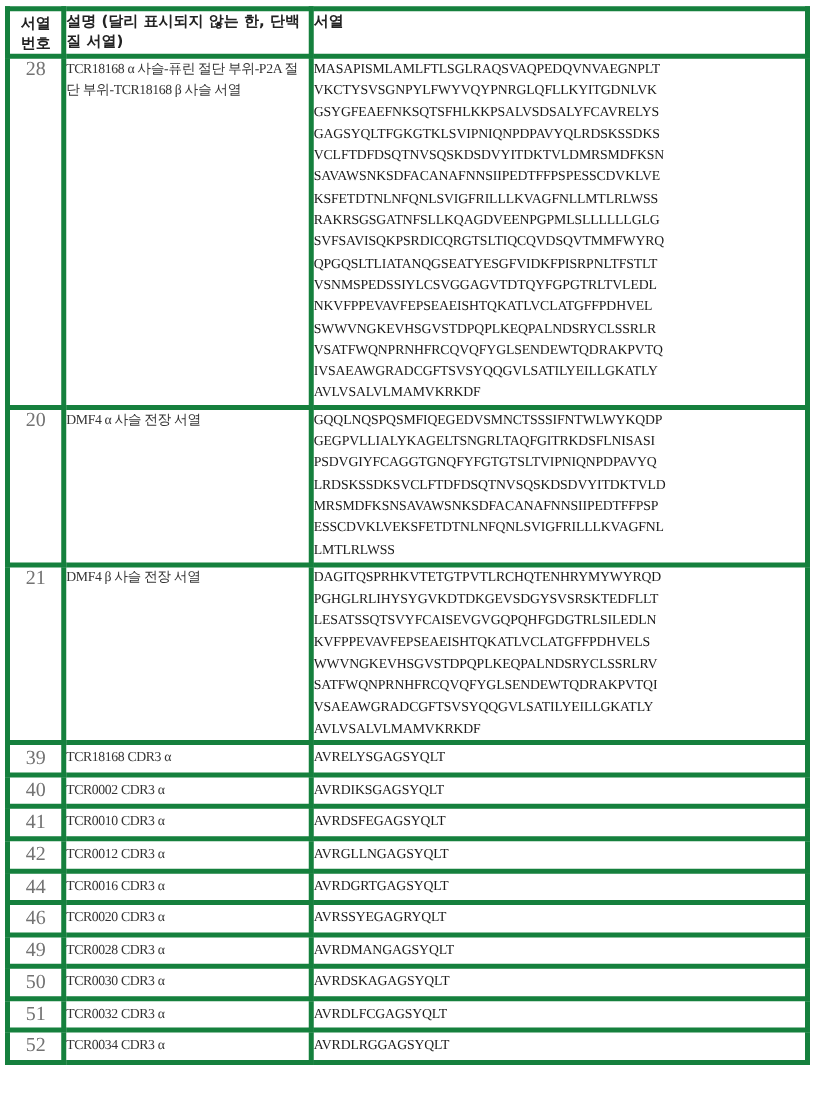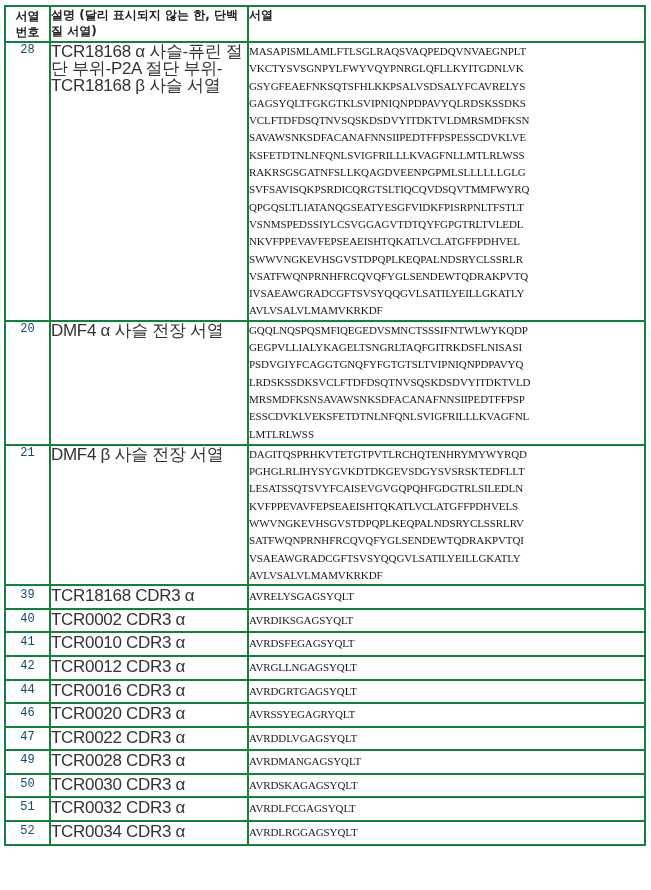--- a/index.html
+++ b/index.html
@@ -3,48 +3,48 @@
   <meta charset="utf-8">
   <style>
     html, body { margin: 0; padding: 0; background: #ffffff; }
     body { width: 651px; height: 890px; position: relative; overflow: hidden; }
     table.seq {
       position: absolute; left: 4px; top: 5px;
       width: 640px; border-collapse: collapse; table-layout: fixed;
       color: #1a1a1a;
     }
     table.seq td, table.seq th {
-      border: 2px solid #15803d;
+      border: 4px solid #15803d;
       vertical-align: top;
       padding: 0;
     }
     col.c-no { width: 45px; }
     col.c-desc { width: 198px; }
     col.c-seq { width: 397px; }
     .hdr th {
       height: 33px;
       font-family: "DejaVu Sans", sans-serif;
       font-weight: bold;
       font-size: 12px;
       line-height: 16px;
       text-align: left;
       padding: 1px 4px 0 4px;
       color: #222;
     }
     .hdr th.no { text-align: center; padding: 1px 0 0 0; }
     td.no {
-      font-family: Liberation Mono, monospace;
-      font-size: 12px;
+      font-family: Liberation Serif, serif;
+      font-size: 16px;
       text-align: center;
       padding-top: 3px;
-      color: #0c4a6e;
+      color: #737373;
     }
     td.desc {
-      font-family: Liberation Sans, sans-serif;
-      font-size: 17px;
+      font-family: Liberation Serif, serif;
+      font-size: 11px;
       line-height: 17px;
       padding: 2px 4px 0 6px;
       color: #333;
       letter-spacing: -0.3px;
     }
     td.seqcell {
       font-family: "Liberation Serif", serif;
       font-size: 11px;
       line-height: 17.3px;
       padding: 2px 4px 0 8px;
@@ -145,25 +145,20 @@
       <td class="no">44</td>
       <td class="desc">TCR0016 CDR3 α</td>
       <td class="seqcell">AVRDGRTGAGSYQLT</td>
     </tr>
     <tr class="short">
       <td class="no">46</td>
       <td class="desc">TCR0020 CDR3 α</td>
       <td class="seqcell">AVRSSYEGAGRYQLT</td>
     </tr>
     <tr class="short">
-      <td class="no">47</td>
-      <td class="desc">TCR0022 CDR3 α</td>
-      <td class="seqcell">AVRDDLVGAGSYQLT</td>
-    </tr>
-    <tr class="short">
       <td class="no">49</td>
       <td class="desc">TCR0028 CDR3 α</td>
       <td class="seqcell">AVRDMANGAGSYQLT</td>
     </tr>
     <tr class="short">
       <td class="no">50</td>
       <td class="desc">TCR0030 CDR3 α</td>
       <td class="seqcell">AVRDSKAGAGSYQLT</td>
     </tr>
     <tr class="short">

